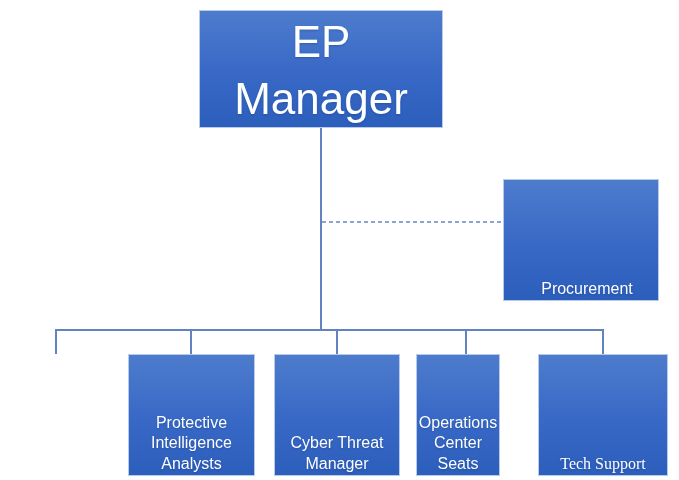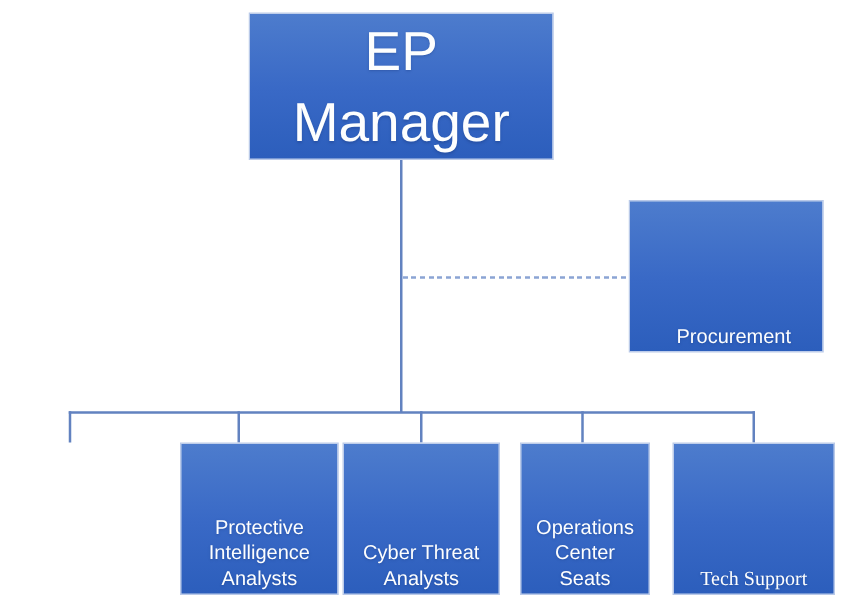--- a/index.html
+++ b/index.html
@@ -22,28 +22,28 @@
     box-sizing: border-box;
     color: #ffffff;
   }
   .node .label {
     white-space: pre-line;
     color: #fdfefe;
     text-shadow: 0 1px 2px rgba(25, 55, 120, 0.35);
   }
   .node-root    { left: 199px; top: 10px;  width: 244px; height: 118px; }
   .node-root .label { font-size: 44px; line-height: 1.3; }
-  .node-assistant { left: 503px; top: 160px; width: 156px; height: 122px; padding-left: 12px; }
+  .node-assistant { left: 503px; top: 179px; width: 156px; height: 122px; padding-left: 12px; }
   .node-assistant .label { font-size: 16px; line-height: 1.3; }
   .node-child   { top: 354px; height: 122px; }
   .node-child .label { font-size: 16px; line-height: 1.3; }
   .node-child-0 { left: 7px;   width: 98px;  }
-  .node-child-1 { left: 144px; width: 127px; }
+  .node-child-1 { left: 128px; width: 127px; }
   .node-child-2 { left: 274px; width: 126px; }
-  .node-child-3 { left: 416px; width: 104px; }
+  .node-child-3 { left: 416px; width: 84px; }
   .node-child-4 { left: 538px; width: 130px; font-family: Liberation Serif, serif; }
 
   .connector { position: absolute; background: #6282c0; }
   .conn-trunk      { left: 320px; top: 128px; width: 2px;  height: 202px; }
   .conn-horizontal { left: 55px;  top: 329px; width: 549px; height: 2px; }
   .conn-drop       { top: 329px;  width: 2px; height: 25px; }
   .conn-drop-0 { left: 55px;  }
   .conn-drop-1 { left: 190px; }
   .conn-drop-2 { left: 336px; }
   .conn-drop-3 { left: 465px; }
@@ -80,21 +80,21 @@
 
 
   <div class="node node-child node-child-1">
     <span class="label">Protective
 Intelligence
 Analysts</span>
   </div>
 
   <div class="node node-child node-child-2">
     <span class="label">Cyber Threat
-Analysts</span>
+Manager</span>
   </div>
 
   <div class="node node-child node-child-3">
     <span class="label">Operations
 Center
 Seats</span>
   </div>
 
   <div class="node node-child node-child-4">
     <span class="label">Tech Support</span>

